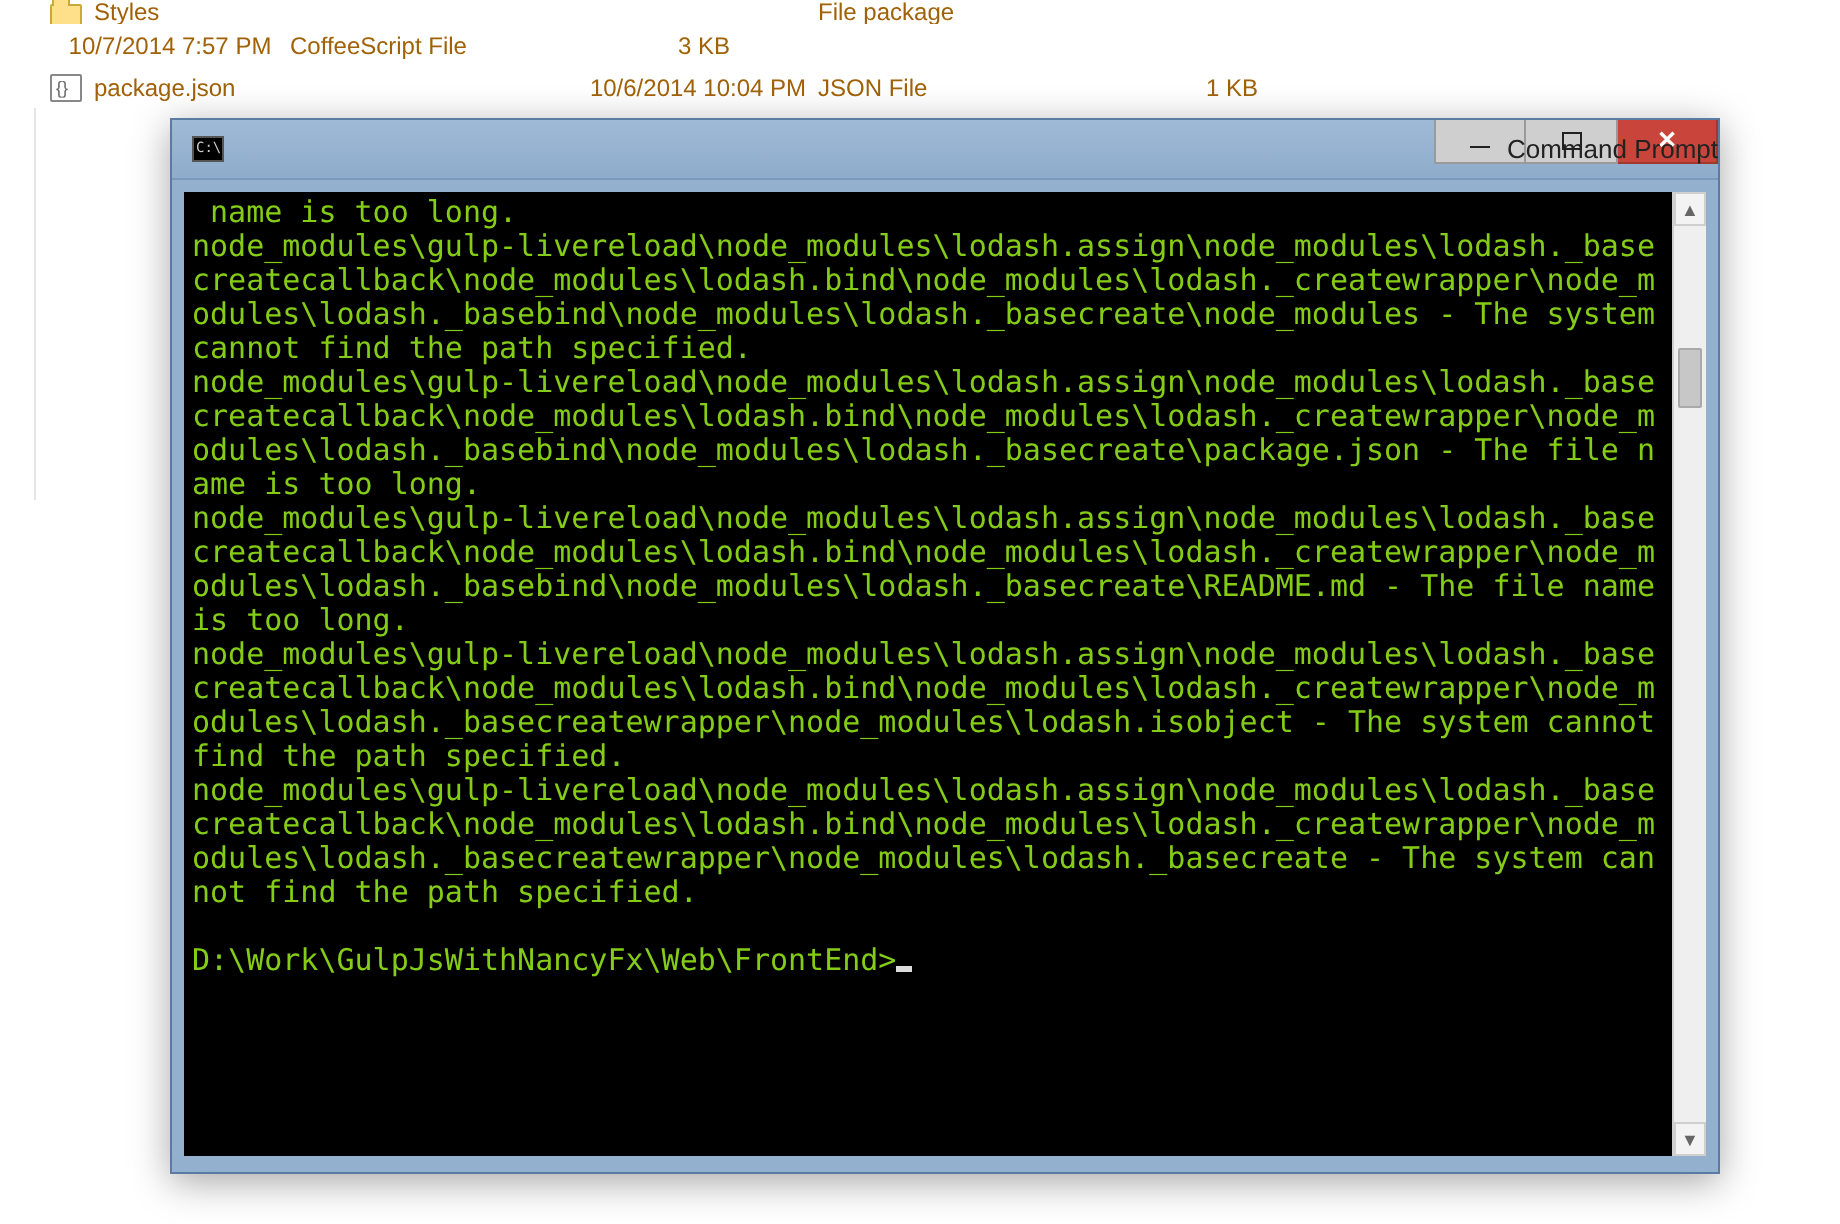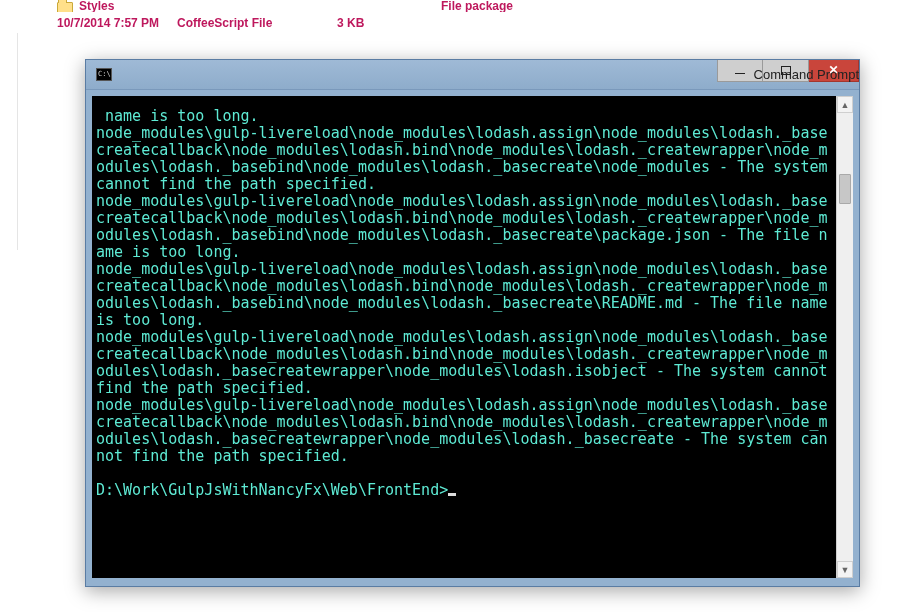--- a/index.html
+++ b/index.html
@@ -16,29 +16,28 @@
   .explorer-area {
     position: absolute;
     top: 0; left: 0; right: 0;
     background: #fff;
     font-size: 12px;
   }
   .row {
     display: flex;
     align-items: center;
     height: 21px;
-    padding-left: 57px;
-    color: #be185d;
-    font-weight: bold;
+    padding-left: 25px;
+    color: #a16207;
   }
   .row.partial { height: 12px; overflow:hidden; }
   .col-name    { width: 264px; display:flex; align-items:center; gap:6px; }
-  .col-date    { width: 120px; }
+  .col-date    { width: 120px; text-align: center; }
   .col-type    { width: 160px; }
-  .col-size    { width: 60px; }
+  .col-size    { width: 60px; text-align:right; }
 
   .icon-file { width:16px; height:13px; display:inline-block; background:#fff; border:1px solid #999; border-radius:1px; position:relative; }
   .icon-file::before{content:"";position:absolute;top:3px;left:2px;right:2px;height:1px;background:#bbb;box-shadow:0 3px 0 #bbb,0 6px 0 #bbb;}
   .icon-json { width:16px; height:14px; display:inline-block; background:#fff; border:1px solid #888; border-radius:1px; position:relative; }
   .icon-json::after{content:"{}";position:absolute;font-size:9px;line-height:12px;left:2px;top:0;color:#666;}
   .icon-folder { width:16px; height:11px; display:inline-block; background:#ffe08a; border:1px solid #caa93a; border-radius:1px; position:relative; top:1px;}
   .icon-folder::before{content:"";position:absolute;top:-4px;left:0;width:7px;height:3px;background:#ffe08a;border:1px solid #caa93a;border-bottom:none;border-radius:1px 1px 0 0;}
 
   .left-sidebar-edge {
     position:absolute; top:0; left:0; width:18px; height:250px;
@@ -85,23 +84,23 @@
   .win-btn.max  span{display:block;width:10px;height:9px;border:1.5px solid #222;}
   .win-btn.close{ background:#c9453b; border-color:#a3362e; color:#fff; width:50px;}
   .win-btn.close span{font-size:12px;font-weight:bold;line-height:1;}
 
   .cmd-body-wrap{ flex:1; padding:6px 6px 8px 6px; display:flex; }
   .cmd-body {
     flex:1; background:#000; position:relative;
     display:flex; overflow:hidden;
   }
   .console-text {
-    flex:1; padding:12px 4px 4px 4px;
+    flex:1; padding:2px 4px 4px 4px;
     font: 15px/17px Consolas, "Lucida Console", monospace;
-    color:#5eead4; white-space:pre-wrap; word-break:break-all;
+    color:#84cc16; white-space:pre-wrap; word-break:break-all;
     overflow:hidden;
   }
   .scrollbar {
     width:17px; background:#efefef; position:relative;
     border-left:1px solid #cfcfcf;
   }
   .sb-btn{height:17px;background:#f3f3f3;border:1px solid #cfcfcf;display:flex;align-items:center;justify-content:center;color:#666;font-size:9px;}
   .sb-btn.up{position:absolute;top:0;left:0;right:0;}
   .sb-btn.down{position:absolute;bottom:0;left:0;right:0;}
   .sb-thumb{position:absolute;left:2px;right:2px;top:78px;height:30px;background:#c7c7c7;border:1px solid #a9a9a9;border-radius:1px;}
@@ -120,20 +119,29 @@
       <span>Styles</span>
       </div>
     <div class="col-date"></div>
     <div class="col-type">File package</div>
     <div class="col-size"></div>
   </div>
   <div class="row">
     <div class="col-date">10/7/2014 7:57 PM</div>
     <div class="col-type">CoffeeScript File</div>
     <div class="col-size">3 KB</div>
+  </div>
+  <div class="row">
+    <div class="col-name">
+        <span class="icon-json"></span>
+      <span>package.json</span>
+      </div>
+    <div class="col-date">10/6/2014 10:04 PM</div>
+    <div class="col-type">JSON File</div>
+    <div class="col-size">1 KB</div>
   </div>
 </div>
 
 <div class="cmd-window">
   <div class="titlebar">
     <span class="app-icon"></span>
     <span class="title">Command Prompt</span>
     <div class="win-controls">
       <div class="win-btn min">
           <span></span>

